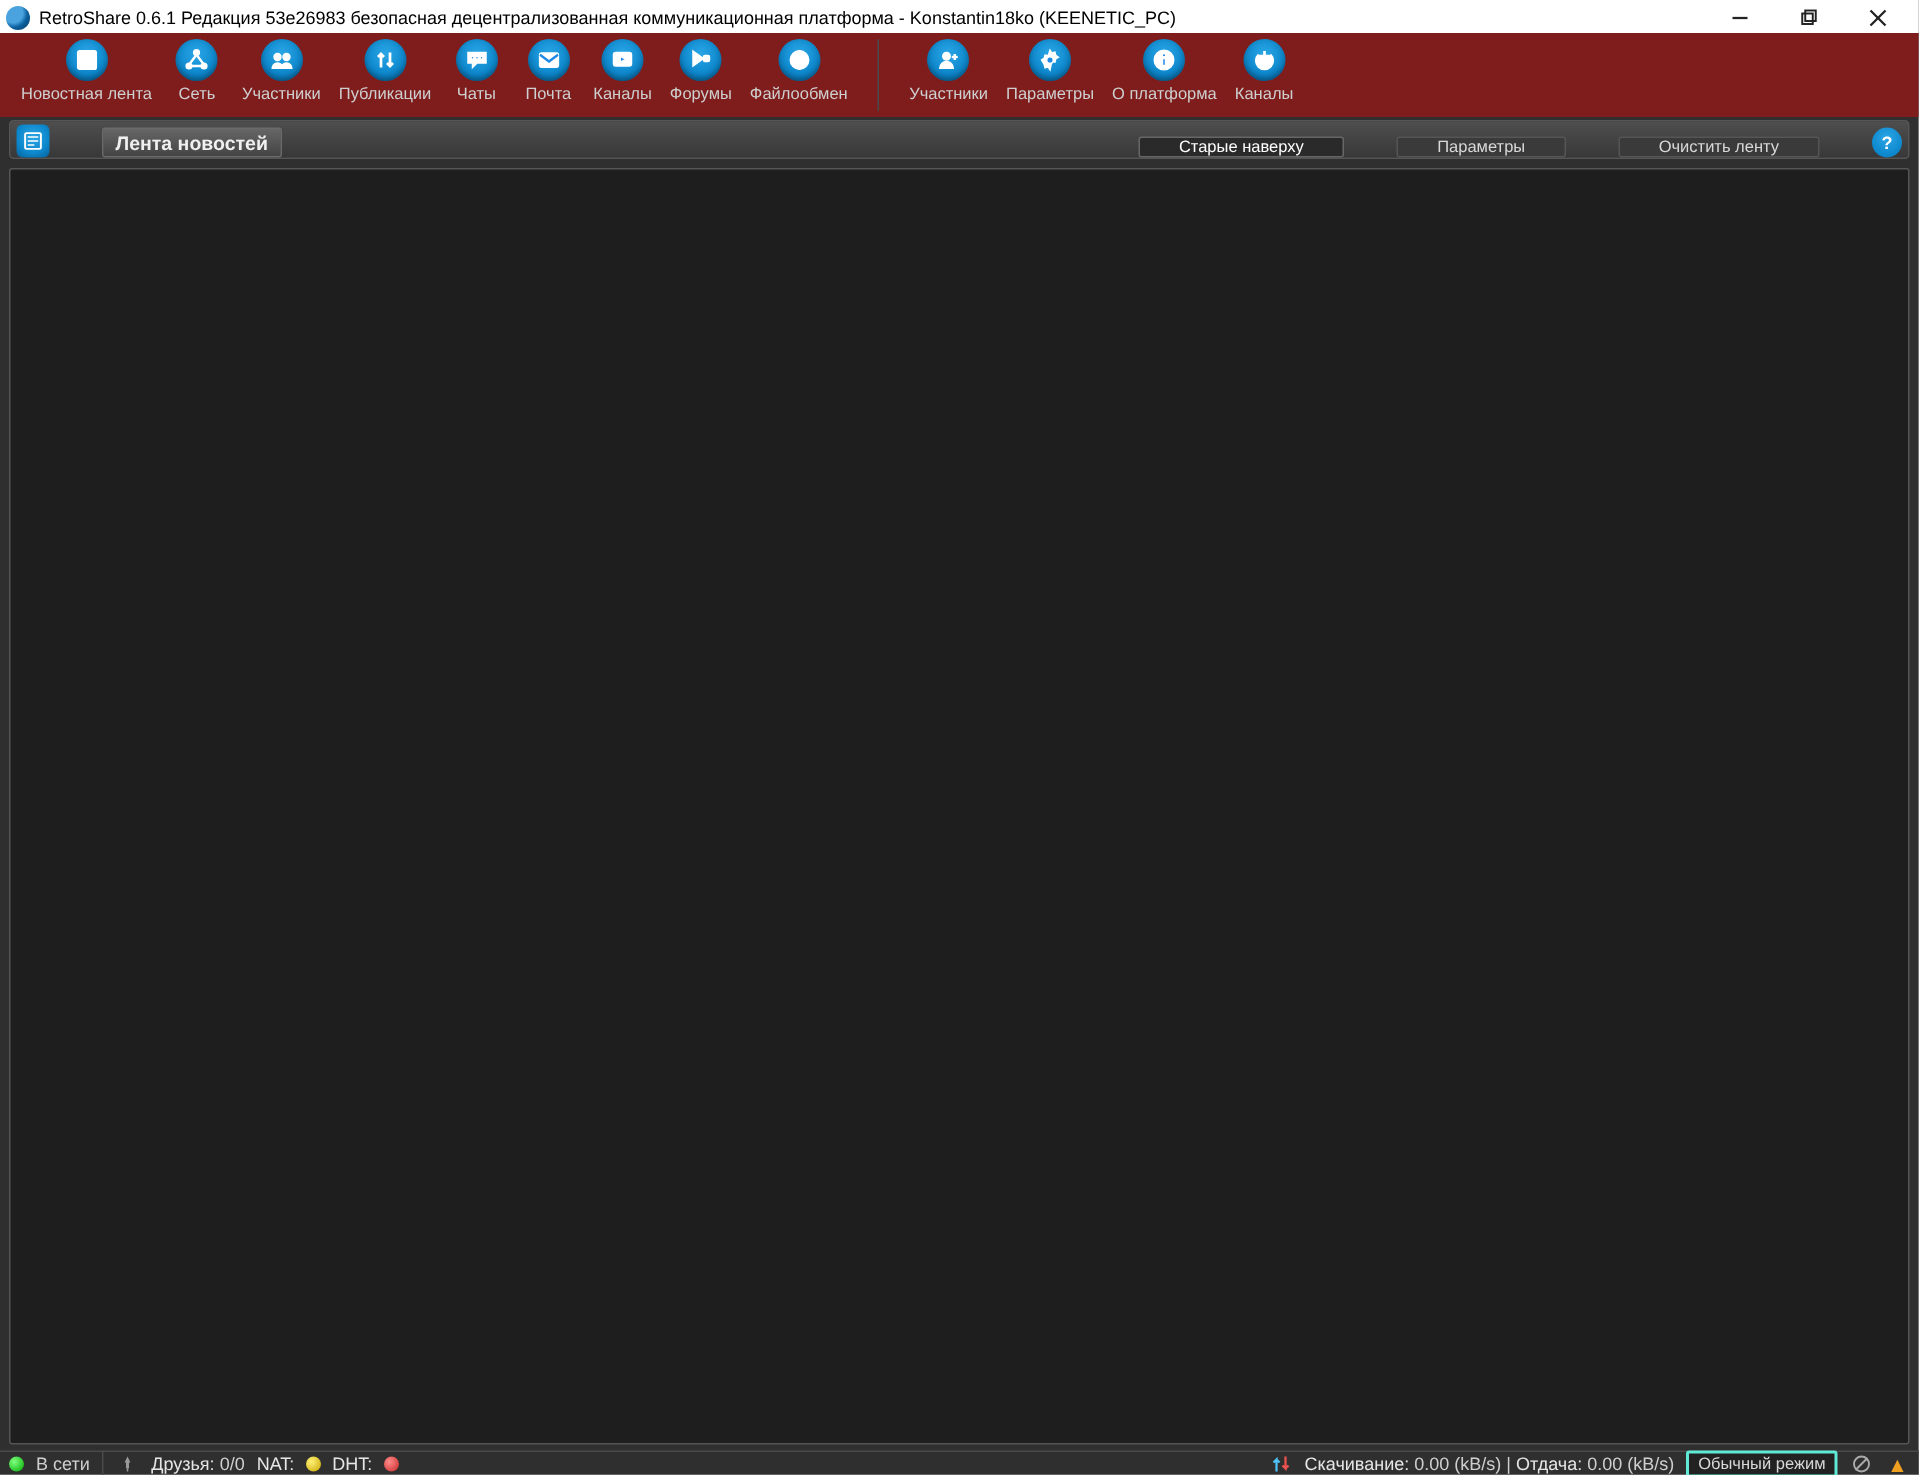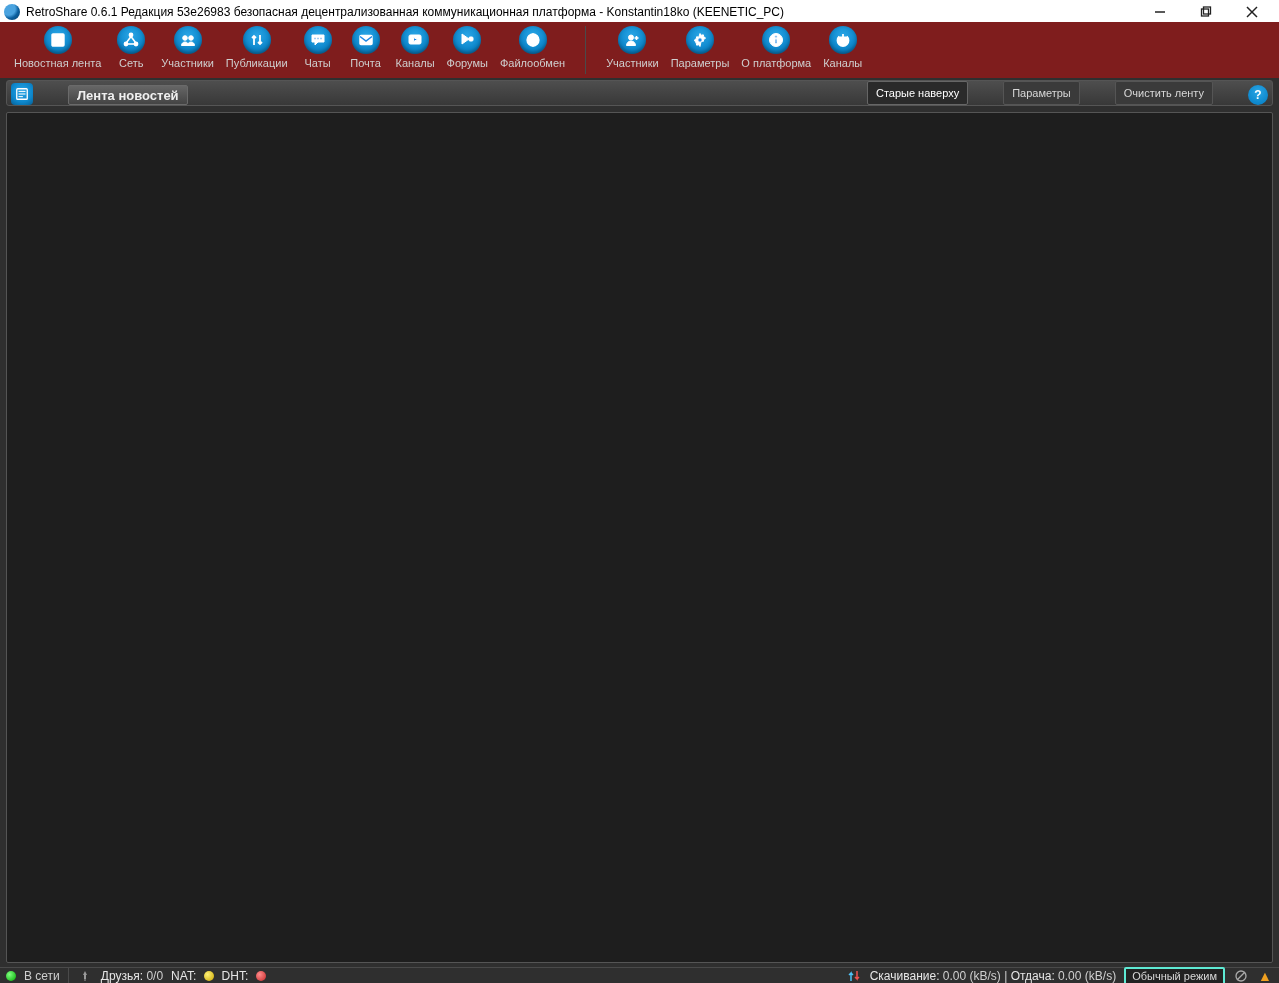--- a/index.html
+++ b/index.html
@@ -24,21 +24,21 @@
 .tool-btn .circ { width: 28px; height: 28px; border-radius: 50%; background: radial-gradient(circle at 50% 35%, #2aa6e6 0%, #0d87cc 60%, #075f94 100%); display: flex; align-items: center; justify-content: center; box-shadow: inset 0 -2px 4px rgba(0,0,0,0.3); }
 .tool-btn .circ svg { display: block; }
 .tool-btn .lbl { margin-top: 3px; font-size: 11px; color: #cfcfcf; white-space: nowrap; }
 
 
 .subheader { height: 26px; margin: 2px 6px 0 6px; background: linear-gradient(#4e4e4e, #383838); border: 1px solid #555; border-radius: 3px; display: flex; align-items: flex-end; padding: 0 4px; gap: 29px; }
 .subheader .sh-icon { width: 22px; height: 22px; border-radius: 4px; background: radial-gradient(circle at 50% 40%, #2aa6e6 0%, #0d87cc 60%, #075f94 100%); display: flex; align-items: center; justify-content: center; margin-right: 6px; }
 .subheader .sh-title { color: #f0f0f0; font-size: 13px; font-weight: 600; flex: 0 0 auto; }
 .subheader .sh-title-wrap { background: linear-gradient(#666,#444); border: 1px solid #6a6a6a; border-radius: 2px; padding: 1px 8px; height: 20px; display: flex; align-items: center; }
 .subheader .sh-spacer { flex: 1; }
-.subheader .sh-btn { height: 24px; background: #3a3a3a; border: 1px solid #555; border-radius: 2px; color: #d8d8d8; font-size: 11px; padding: 0 8px; margin-left: 6px; cursor: default; display: flex; align-items: center; margin-top: 28px; }
+.subheader .sh-btn { height: 14px; background: #3a3a3a; border: 1px solid #555; border-radius: 2px; color: #d8d8d8; font-size: 11px; padding: 0 26px; margin-left: 6px; cursor: default; display: flex; align-items: center; margin-top: 28px; }
 .subheader .sh-btn.active { background: #2a2a2a; border-color: #666; color: #fff; }
 .subheader .sh-help { width: 20px; height: 20px; border-radius: 50%; background: radial-gradient(circle at 50% 35%, #2aa6e6 0%, #0d87cc 70%); color: #fff; font-size: 12px; font-weight: bold; display: flex; align-items: center; justify-content: center; margin-left: 6px; }
 
 
 .content-frame { flex: 1; margin: 6px 6px 4px 6px; border: 1px solid #555; background: #1e1e1e; border-radius: 2px; }
 
 
 .statusbar { height: 16px; background: #2f2f2f; border-top: 1px solid #4a4a4a; display: flex; align-items: center; font-size: 12px; color: #cfcfcf; padding: 0 6px; gap: 8px; }
 .statusbar .sep { width: 1px; height: 18px; background: #4a4a4a; }
 .statusbar .dot { width: 10px; height: 10px; border-radius: 50%; display: inline-block; vertical-align: middle; }

